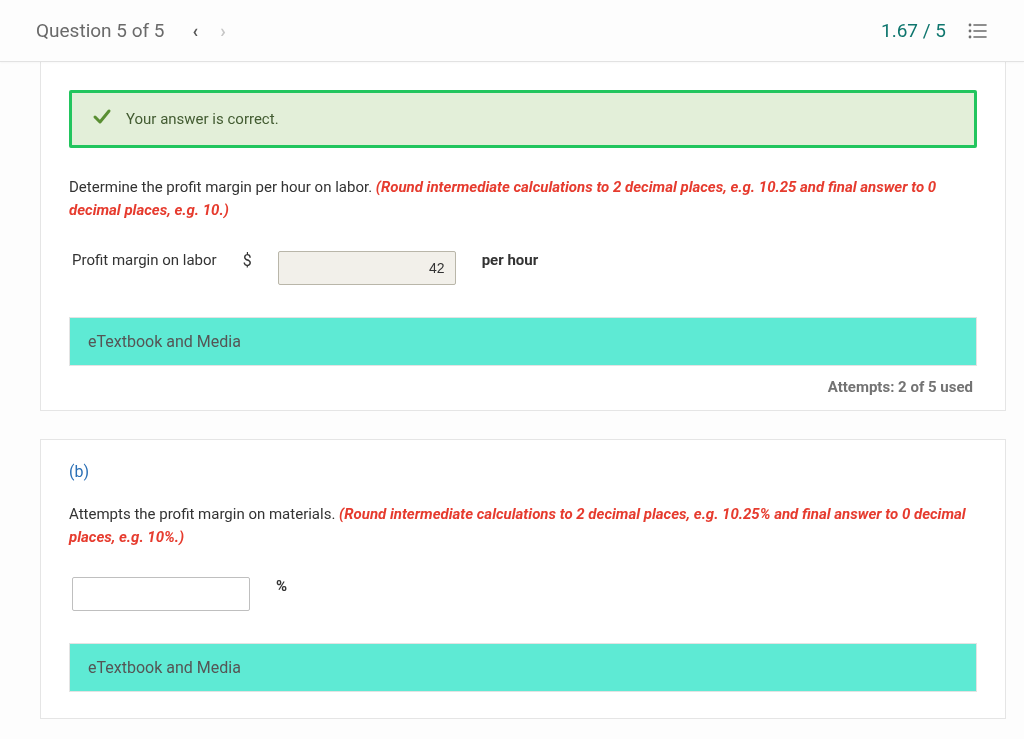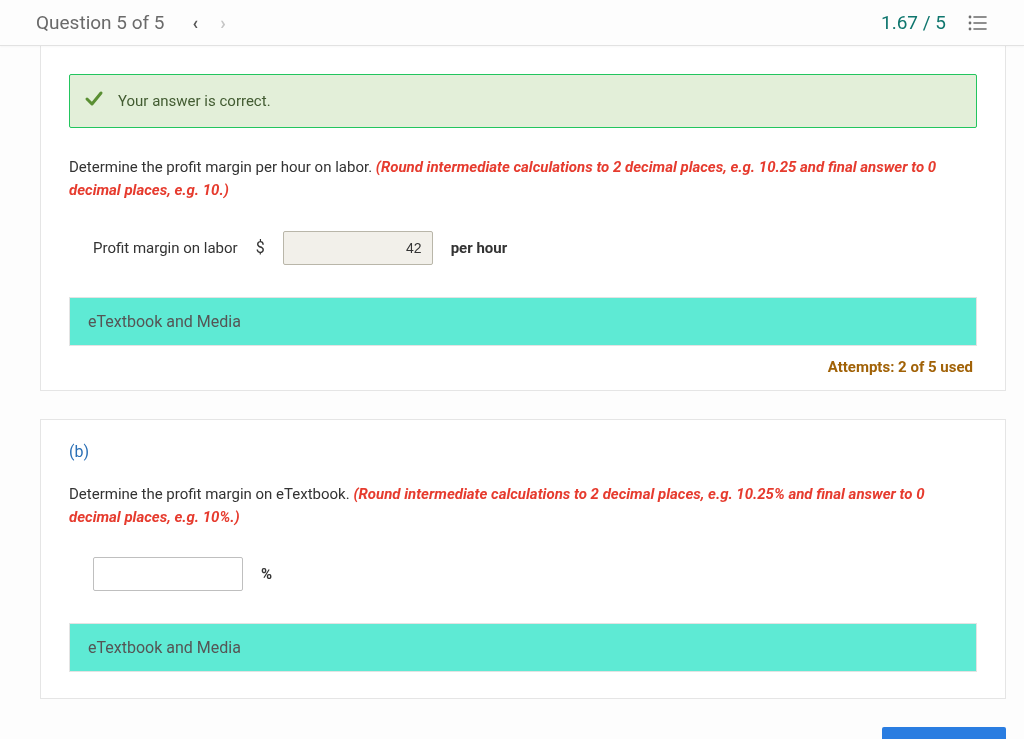--- a/index.html
+++ b/index.html
@@ -8,21 +8,21 @@
     background: #fdfdfd;
     color: #444;
     font-size: 15px;
     width: 1024px;
   }
   .topbar {
     display: flex;
     align-items: center;
     padding: 10px 36px 10px 36px;
     border-bottom: 1px solid #e2e2e2;
-    height: 46px;
+    height: 62px;
     position: relative;
     box-shadow: 0 1px 2px rgba(0,0,0,0.03);
   }
   .topbar .question-label {
     font-size: 19px;
     color: #6a6a6a;
   }
   .nav-arrows {
     display: flex;
     gap: 14px;
@@ -56,23 +56,23 @@
     background: #fff;
     margin: 0 18px 28px 40px;
     padding: 22px 28px 10px 28px;
     border-top: none;
   }
   .card.first { border-top: none; padding-top: 28px; }
   .card.second { border-top: 1px solid #e5e5e5; padding-top: 20px; padding-bottom: 14px; }
 
   .alert-correct {
     background: #e3efd9;
-    border: 1px solid #22c55e;
+    border: 3px solid #22c55e;
     border-radius: 2px;
-    padding: 14px 14px;
+    padding: 14px 20px;
     display: flex;
     align-items: center;
     gap: 14px;
     margin-bottom: 28px;
   }
   .alert-correct .check {
     color: #5a8f33;
   }
   .alert-correct .msg {
     color: #435c32;
@@ -86,29 +86,28 @@
     margin-bottom: 28px;
   }
   .prompt-text .hint {
     color: #e63b2e;
     font-style: italic;
     font-weight: 700;
   }
 
   .answer-row {
     display: flex;
-    align-items: center;
-    gap: 18px;
-    margin: 6px 0 32px 24px;
+    gap: 26px;
+    margin: 6px 0 32px 3px;
     color: #333;
   }
   .answer-row .label { font-size: 15px; }
   .answer-row .currency { font-size: 16px; }
   .answer-input {
-    width: 150px;
+    width: 178px;
     height: 34px;
     border: 1px solid #bfbfbf;
     border-radius: 2px;
     padding: 4px 10px;
     font-size: 14px;
     text-align: right;
     color: #333;
     background: #fff;
   }
   .answer-input.filled {
@@ -123,21 +122,21 @@
     padding: 14px 18px;
     font-size: 16px;
     color: #555;
     cursor: pointer;
     margin-bottom: 12px;
   }
 
   .attempts {
     text-align: right;
     font-weight: 700;
-    color: #a16207;
+    color: #737373;
     font-size: 15px;
     margin: 4px 4px 4px 0;
   }
 
   .part-label {
     color: #2a6fb5;
     font-size: 16px;
     margin-bottom: 22px;
     margin-top: 2px;
   }
@@ -205,21 +204,21 @@
     <div class="etextbook-bar">eTextbook and Media</div>
 
     <div class="attempts">Attempts: 2 of 5 used</div>
   </div>
 
   <div class="card second">
 
     <div class="part-label">(b)</div>
 
     <p class="prompt-text">
-      <span>Determine the profit margin on eTextbook. </span><span class="hint">(Round intermediate calculations to 2 decimal places, e.g. 10.25% and final answer to 0 decimal places, e.g. 10%.)</span>
+      <span>Attempts the profit margin on materials. </span><span class="hint">(Round intermediate calculations to 2 decimal places, e.g. 10.25% and final answer to 0 decimal places, e.g. 10%.)</span>
     </p>
 
     <div class="answer-row">
       <input class="answer-input" type="text" value="" style="">
       <span class="unit">%</span>
     </div>
 
     <div class="etextbook-bar">eTextbook and Media</div>
   </div>
 

